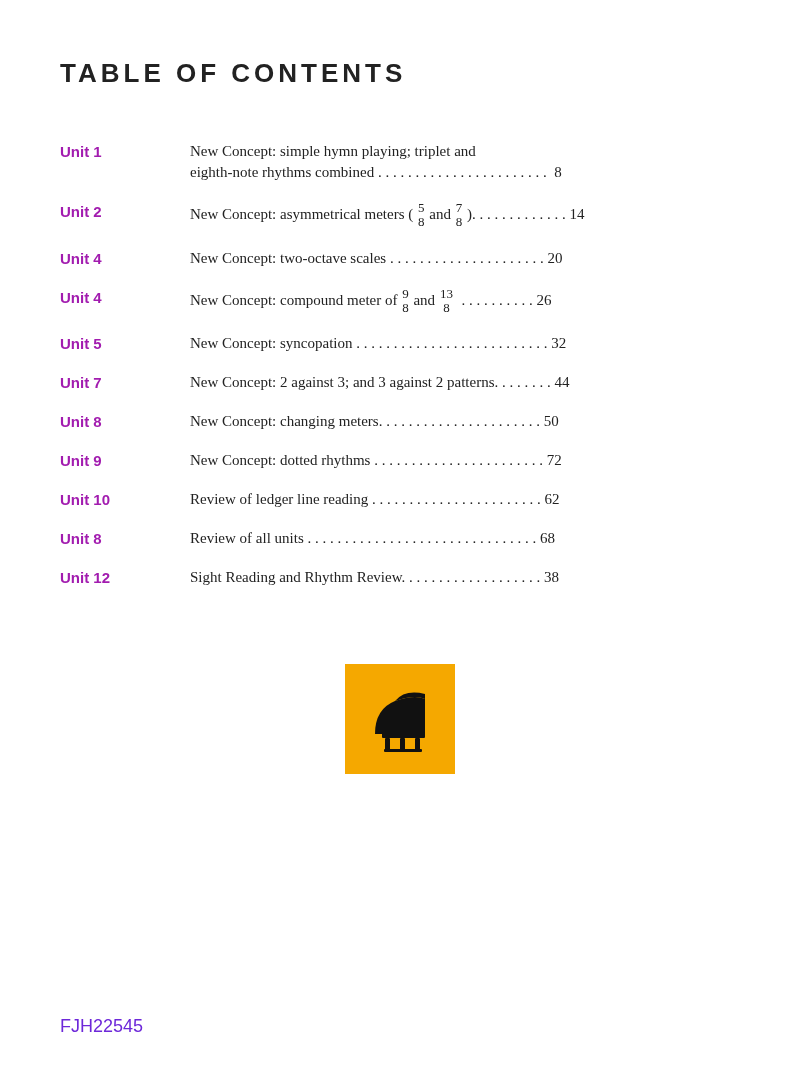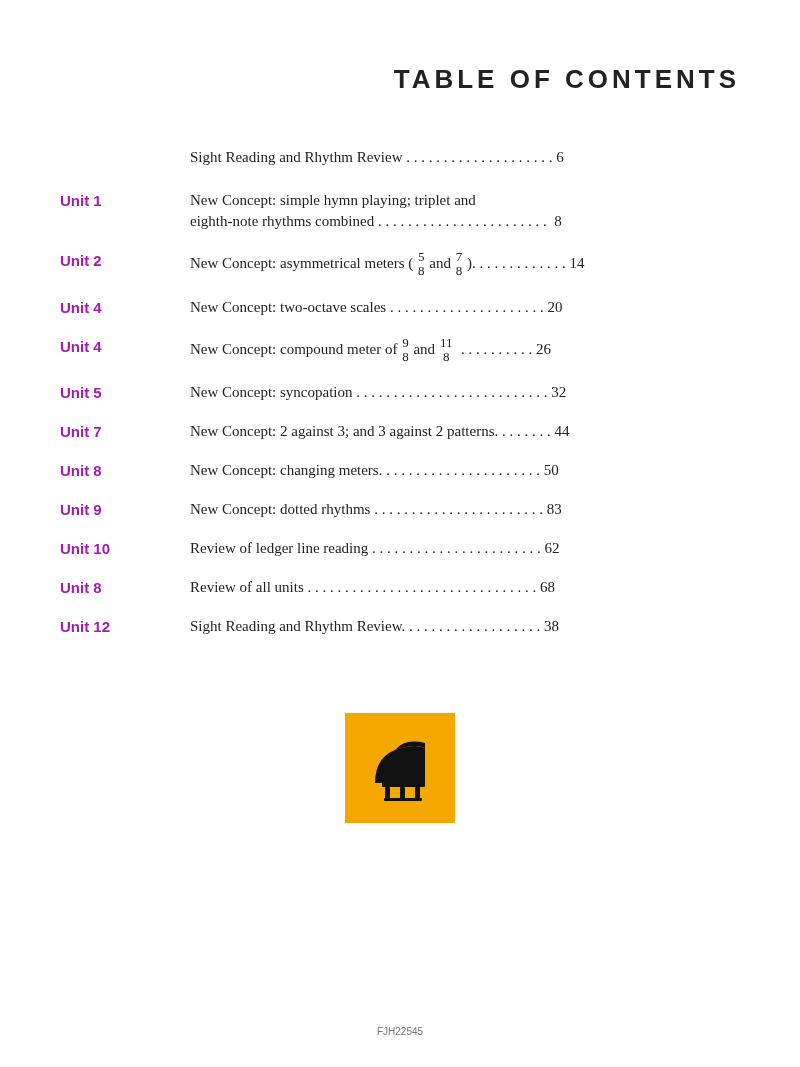--- a/index.html
+++ b/index.html
@@ -15,28 +15,28 @@
 
     .page {
       width: 800px;
       min-height: 1067px;
       background: #fff;
       position: relative;
       padding: 50px 60px 50px 60px;
     }
 
     .page-title {
-      text-align: right;
+      text-align: left;
       font-size: 26px;
       font-weight: bold;
       letter-spacing: 4px;
       font-family: Arial, sans-serif;
       color: #222;
       margin-bottom: 50px;
-      margin-top: 14px;
+      margin-top: 8px;
     }
 
     .toc-table {
       width: 100%;
       border-collapse: collapse;
     }
 
     .toc-table tr {
       vertical-align: top;
     }
@@ -89,23 +89,23 @@
       position: relative;
     }
 
     
     .page-footer {
       position: absolute;
       bottom: 30px;
       left: 60px;
       right: 60px;
       display: flex;
-      justify-content: center;
-      font-size: 10px;
-      color: #737373;
+      justify-content: flex-start;
+      font-size: 18px;
+      color: #6d28d9;
       font-family: Arial, sans-serif;
     }
 
     
     .time-sig {
       display: inline-flex;
       flex-direction: column;
       align-items: center;
       line-height: 1.0;
       vertical-align: middle;
@@ -119,26 +119,20 @@
   </style>
 </head>
 <body>
 
 <div class="page">
   <h1 class="page-title">TABLE OF CONTENTS</h1>
 
   <table class="toc-table">
     <tbody>
 
-      <tr class="intro-row">
-        <td class="no-unit-col"></td>
-        <td class="desc-col">
-          <span>Sight Reading and Rhythm Review . . . . . . . . . . . . . . . . . . . . 6</span>
-        </td>
-      </tr>
 
       <tr>
         <td class="unit-col">Unit 1</td>
         <td class="desc-col">
           New Concept: simple hymn playing; triplet and<br>
           eighth-note rhythms combined . . . . . . . . . . . . . . . . . . . . . . . &nbsp;8
         </td>
       </tr>
 
       <tr>
@@ -168,21 +162,21 @@
       <tr>
         <td class="unit-col">Unit 4</td>
         <td class="desc-col">
           New Concept: compound meter of
           <span class="time-sig">
               <span>9</span>
               <span>8</span>
             </span>
           and
           <span class="time-sig">
-              <span>11</span>
+              <span>13</span>
               <span>8</span>
             </span>
           &nbsp;. . . . . . . . . . 26
         </td>
       </tr>
 
       <tr>
         <td class="unit-col">Unit 5</td>
         <td class="desc-col">
           New Concept: syncopation . . . . . . . . . . . . . . . . . . . . . . . . . . 32
@@ -200,21 +194,21 @@
       <tr>
         <td class="unit-col">Unit 8</td>
         <td class="desc-col">
           New Concept: changing meters. . . . . . . . . . . . . . . . . . . . . . 50
         </td>
       </tr>
 
       <tr>
         <td class="unit-col">Unit 9</td>
         <td class="desc-col">
-          New Concept: dotted rhythms . . . . . . . . . . . . . . . . . . . . . . . 83
+          New Concept: dotted rhythms . . . . . . . . . . . . . . . . . . . . . . . 72
         </td>
       </tr>
 
       <tr>
         <td class="unit-col">Unit 10</td>
         <td class="desc-col">
           Review of ledger line reading . . . . . . . . . . . . . . . . . . . . . . . 62
         </td>
       </tr>
 

